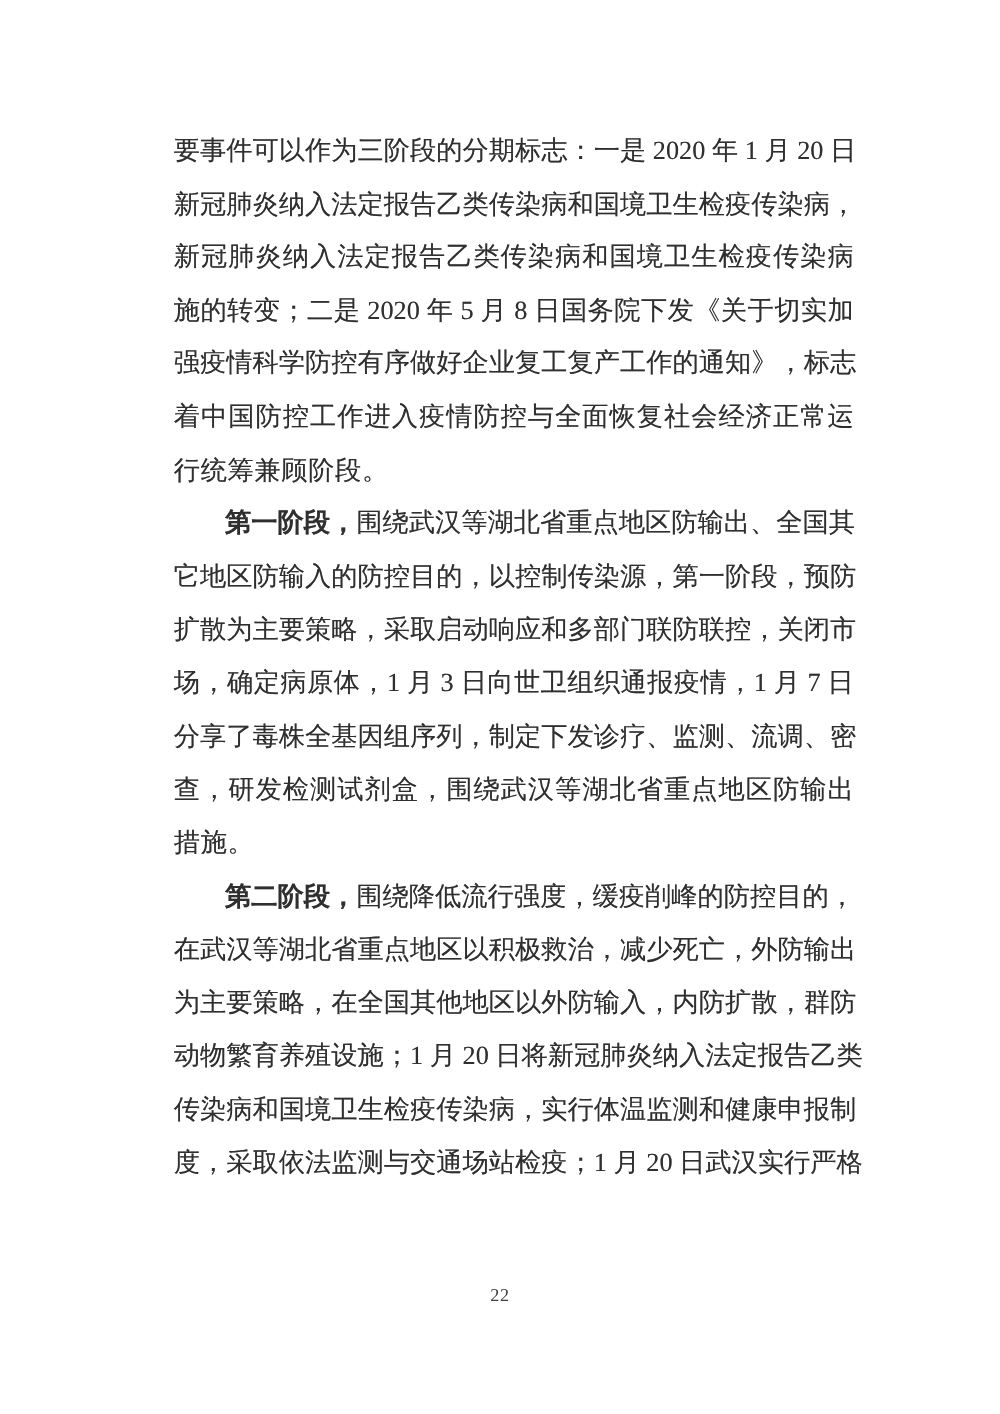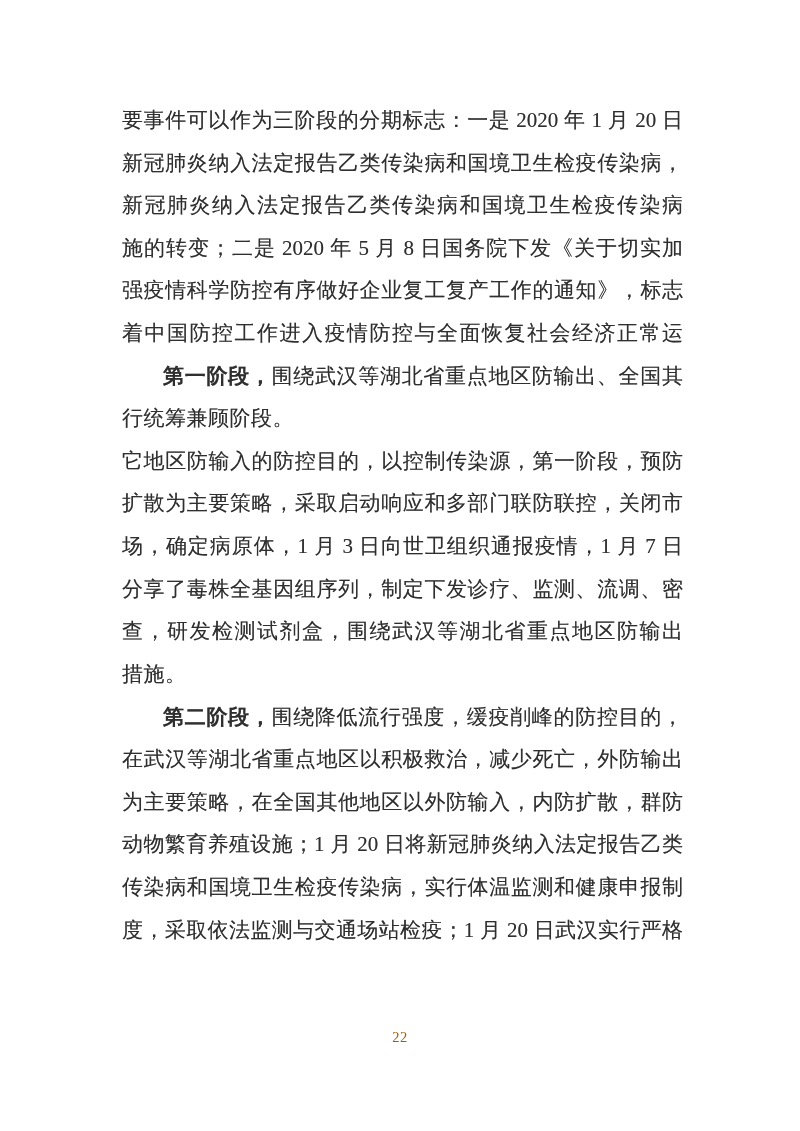--- a/index.html
+++ b/index.html
@@ -24,56 +24,57 @@
     font-size: 21px;
   }
   .line {
     height: 42.62px;
     line-height: 42.62px;
     white-space: nowrap;
     text-align: justify;
     text-align-last: justify;
     
     text-shadow: 0 0 0.4px rgba(40,40,40,0.45);
+    margin-left: 17px;
   }
   .line.end {
     text-align: left;
     text-align-last: left;
     letter-spacing: 0.5px;
   }
   .line.indent {
     padding-left: 41px;
   }
   .seg { font-weight: normal; }
   .seg.b { font-weight: 700; }
   .page-number {
     position: absolute;
     top: 1029px;
     left: 0;
     width: 100%;
     text-align: center;
     font-size: 14.5px;
     line-height: 16px;
-    color: #a16207;
+    color: #404040;
     letter-spacing: 0.5px;
   }
 </style>
 </head>
 <body>
 
 <div class="page">
   <div class="textblock" id="textblock">
       <div class="line"><span class="seg">要事件可以作为三阶段的分期标志：一是 2020 年 1 月 20 日</span></div>
       <div class="line"><span class="seg">新冠肺炎纳入法定报告乙类传染病和国境卫生检疫传染病，</span></div>
       <div class="line"><span class="seg">新冠肺炎纳入法定报告乙类传染病和国境卫生检疫传染病</span></div>
       <div class="line"><span class="seg">施的转变；二是 2020 年 5 月 8 日国务院下发《关于切实加</span></div>
       <div class="line"><span class="seg">强疫情科学防控有序做好企业复工复产工作的通知》，标志</span></div>
       <div class="line"><span class="seg">着中国防控工作进入疫情防控与全面恢复社会经济正常运</span></div>
+      <div class="line end"><span class="seg">行统筹兼顾阶段。</span></div>
       <div class="line indent"><span class="seg b">第一阶段，</span><span class="seg">围绕武汉等湖北省重点地区防输出、全国其</span></div>
-      <div class="line end"><span class="seg">行统筹兼顾阶段。</span></div>
       <div class="line"><span class="seg">它地区防输入的防控目的，以控制传染源，第一阶段，预防</span></div>
       <div class="line"><span class="seg">扩散为主要策略，采取启动响应和多部门联防联控，关闭市</span></div>
       <div class="line"><span class="seg">场，确定病原体，1 月 3 日向世卫组织通报疫情，1 月 7 日</span></div>
       <div class="line"><span class="seg">分享了毒株全基因组序列，制定下发诊疗、监测、流调、密</span></div>
       <div class="line"><span class="seg">查，研发检测试剂盒，围绕武汉等湖北省重点地区防输出</span></div>
       <div class="line end"><span class="seg">措施。</span></div>
       <div class="line indent"><span class="seg b">第二阶段，</span><span class="seg">围绕降低流行强度，缓疫削峰的防控目的，</span></div>
       <div class="line"><span class="seg">在武汉等湖北省重点地区以积极救治，减少死亡，外防输出</span></div>
       <div class="line"><span class="seg">为主要策略，在全国其他地区以外防输入，内防扩散，群防</span></div>
       <div class="line"><span class="seg">动物繁育养殖设施；1 月 20 日将新冠肺炎纳入法定报告乙类</span></div>

